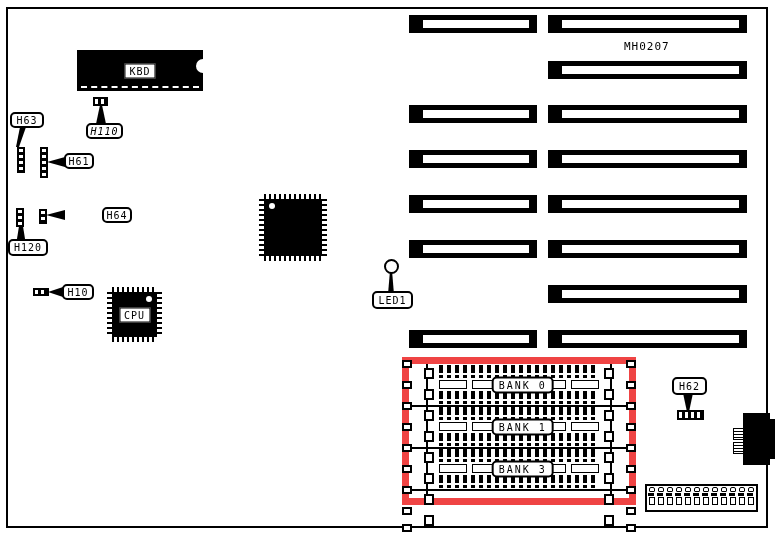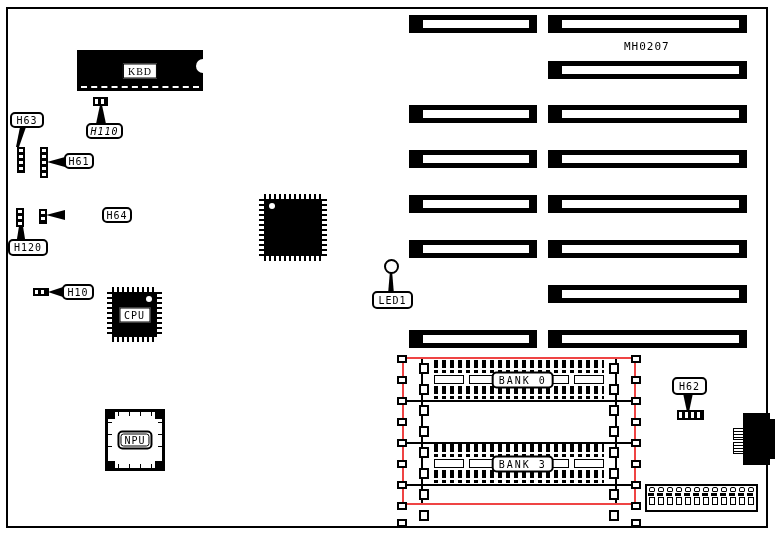--- a/index.html
+++ b/index.html
@@ -4,21 +4,21 @@
 <style>
   * { margin:0; padding:0; box-sizing:border-box; }
   html,body { width:776px; height:536px; background:#fff; overflow:hidden;
               font-family:"DejaVu Sans Mono","Liberation Mono",monospace; color:#000; }
   #canvas { position:relative; width:776px; height:536px; background:#fff; }
 
   .board-outline { position:absolute; left:6px; top:7px; width:762px; height:521px;
                    border:2px solid #000; }
 
   
-  .dip { position:absolute; background:#000; z-index:1;font-family:Liberation Serif, serif; }
+  .dip { position:absolute; background:#000; z-index:1; }
   .chip-label { position:absolute; left:50%; top:50%; transform:translate(-50%,-50%);
                 background:#fff; border:1px solid #000; font-size:10px; letter-spacing:1px;
                 padding:1px 4px; white-space:nowrap; z-index:2; }
   .notch { position:absolute; right:-7px; top:13px; width:14px; height:14px;
            background:#fff; border-radius:50%; }
   .kbd-dash { position:absolute; left:4px; right:4px; bottom:3px; border-top:2px dashed #fff; }
 
   
   .slot { position:absolute; height:18px; background:#000; }
   .slot::after { content:""; position:absolute; left:14px; right:8px; top:5px; bottom:5px; background:#fff; }
@@ -62,21 +62,21 @@
         background:repeating-linear-gradient(180deg,#000 0 1px,transparent 1px 12px); }
   .npu .tick-r { position:absolute; right:0; top:10px; bottom:10px; width:4px;
         background:repeating-linear-gradient(180deg,#000 0 1px,transparent 1px 12px); }
   .npu-label { position:absolute; left:50%; top:50%; transform:translate(-50%,-50%);
         border:2px solid #000; border-radius:5px; background:#fff; padding:1px; z-index:2; }
   .npu-label span { display:block; border:1px solid #000; border-radius:3px;
         font-size:10px; letter-spacing:1px; padding:0 3px; }
 
   
   .banks { position:absolute; left:402px; top:357px; width:234px; height:148px;
-           border:2px solid #ef4444; background:#fff; }
+           border:7px solid #ef4444; background:#fff; }
   .rsq { position:absolute; width:10px; height:8px; border:2px solid #000; background:#fff; z-index:4; }
   .hookrail { position:absolute; top:0; bottom:0; width:2px; background:#000; }
   .hook { position:absolute; width:10px; height:11px; border:2px solid #000; background:#fff; z-index:2; }
   .bank { position:absolute; left:30px; right:30px; height:39px; }
   .bank .hatch { position:absolute; left:0; right:0; height:13px;
         background:linear-gradient(180deg,rgba(0,0,0,0) 0 8px,#fff 8px 10px,rgba(0,0,0,0) 10px 13px),
                    repeating-linear-gradient(90deg,#000 0 4px,#fff 4px 8px); }
   .bank .hatch-t { top:0; } .bank .hatch-b { bottom:0; }
   .bank .chips { position:absolute; left:0; right:0; top:13px; height:13px;
         display:flex; gap:5px; align-items:center; }
@@ -181,33 +181,20 @@
     <div class="pins-r"></div>
     <div class="body"></div>
     <div class="dot" style="left:10px; top:9px;"></div>
   </div>
 
   <div class="led"></div>
   <div class="wedge" style="left:387px; top:273px; width:8px; height:19px;
        clip-path:polygon(35% 0,65% 0,85% 100%,15% 100%);"></div>
   <div class="callout" style="left:372px; top:291px; width:41px; height:18px;">LED1</div>
 
-  <div class="npu">
-    <div class="corner" style="left:0; top:0;"></div>
-    <div class="corner" style="right:0; top:0;"></div>
-    <div class="corner" style="left:0; bottom:0;"></div>
-    <div class="corner" style="right:0; bottom:0;"></div>
-    <div class="tick-t"></div>
-    <div class="tick-b"></div>
-    <div class="tick-l"></div>
-    <div class="tick-r"></div>
-    <div class="npu-label">
-      <span>NPU</span>
-    </div>
-  </div>
 
   <div class="banks">
 
     <div class="rsq" style="left:-7px; top:-4px;"></div>
     <div class="rsq" style="left:-7px; top:17px;"></div>
     <div class="rsq" style="left:-7px; top:38px;"></div>
     <div class="rsq" style="left:-7px; top:59px;"></div>
     <div class="rsq" style="left:-7px; top:80px;"></div>
     <div class="rsq" style="left:-7px; top:101px;"></div>
     <div class="rsq" style="left:-7px; top:122px;"></div>
@@ -249,20 +236,32 @@
           <span></span>
           <span></span>
           <span></span>
           <span></span>
       </div>
       <div class="hatch hatch-b"></div>
       <div class="bank-label">BANK 0</div>
     </div>
     <div class="bank-sep" style="top:41px;"></div>
 
+    <div class="bank" style="top:43px;">
+      <div class="hatch hatch-t"></div>
+      <div class="chips">
+        <span></span>
+          <span></span>
+          <span></span>
+          <span></span>
+          <span></span>
+      </div>
+      <div class="hatch hatch-b"></div>
+      <div class="bank-label">BANK 1</div>
+    </div>
     <div class="bank-sep" style="top:83px;"></div>
 
     <div class="bank" style="top:85px;">
       <div class="hatch hatch-t"></div>
       <div class="chips">
         <span></span>
           <span></span>
           <span></span>
           <span></span>
           <span></span>

